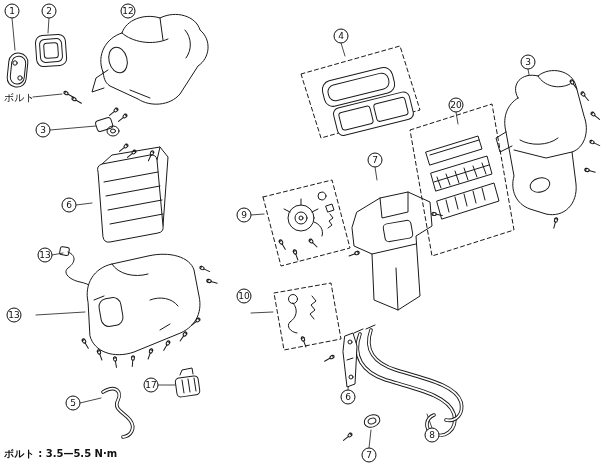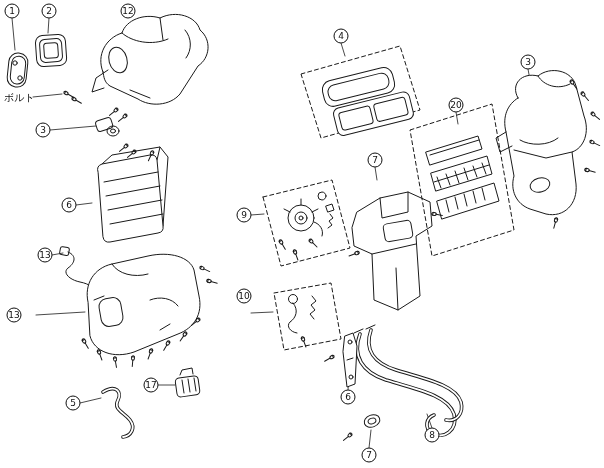--- a/index.html
+++ b/index.html
@@ -265,14 +265,18 @@
   <div class="callout" style="left:151px;top:385px">17</div>
   <div class="callout" style="left:128px;top:11px">12</div>
   <div class="callout" style="left:14px;top:315px">13</div>
   <div class="callout" style="left:45px;top:255px">13</div>
   <div class="callout" style="left:69px;top:205px">6</div>
   <div class="callout" style="left:375px;top:160px">7</div>
   <div class="callout" style="left:528px;top:62px">3</div>
   <div class="callout" style="left:456px;top:105px">20</div>
 
   <div class="label" style="left:4px;top:91px">ボルト</div>
+  <div class="label torque-note" style="left:4px;top:447px">
+    <span>ボルト :</span>
+    <span>3.5—5.5 N·m</span>
+  </div>
 
 </div>
 
 </body></html>

